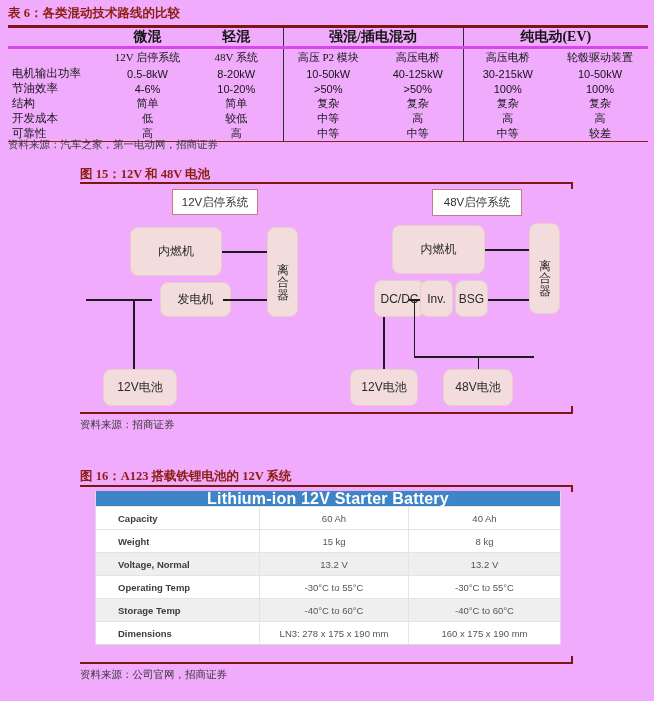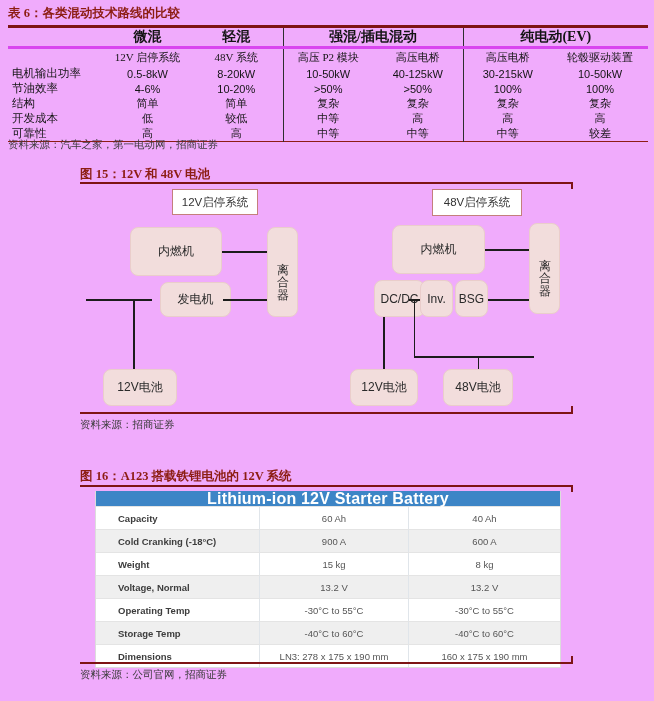--- a/index.html
+++ b/index.html
@@ -204,25 +204,20 @@
   <div class="abs redtick" style="left:570.5px;top:485px;height:7px;"></div>
 
   <div id="f16">
     <div class="f16-header">Lithium-ion 12V Starter Battery</div>
 
     <div class="f16-row">
       <div class="f16-label">Capacity</div>
       <div class="f16-v1">60 Ah</div>
       <div class="f16-v2">40 Ah</div>
     </div>
-    <div class="f16-row gray">
-      <div class="f16-label">Cold Cranking (-18°C)</div>
-      <div class="f16-v1">900 A</div>
-      <div class="f16-v2">600 A</div>
-    </div>
     <div class="f16-row">
       <div class="f16-label">Weight</div>
       <div class="f16-v1">15 kg</div>
       <div class="f16-v2">8 kg</div>
     </div>
     <div class="f16-row gray">
       <div class="f16-label">Voltage, Normal</div>
       <div class="f16-v1">13.2 V</div>
       <div class="f16-v2">13.2 V</div>
     </div>

